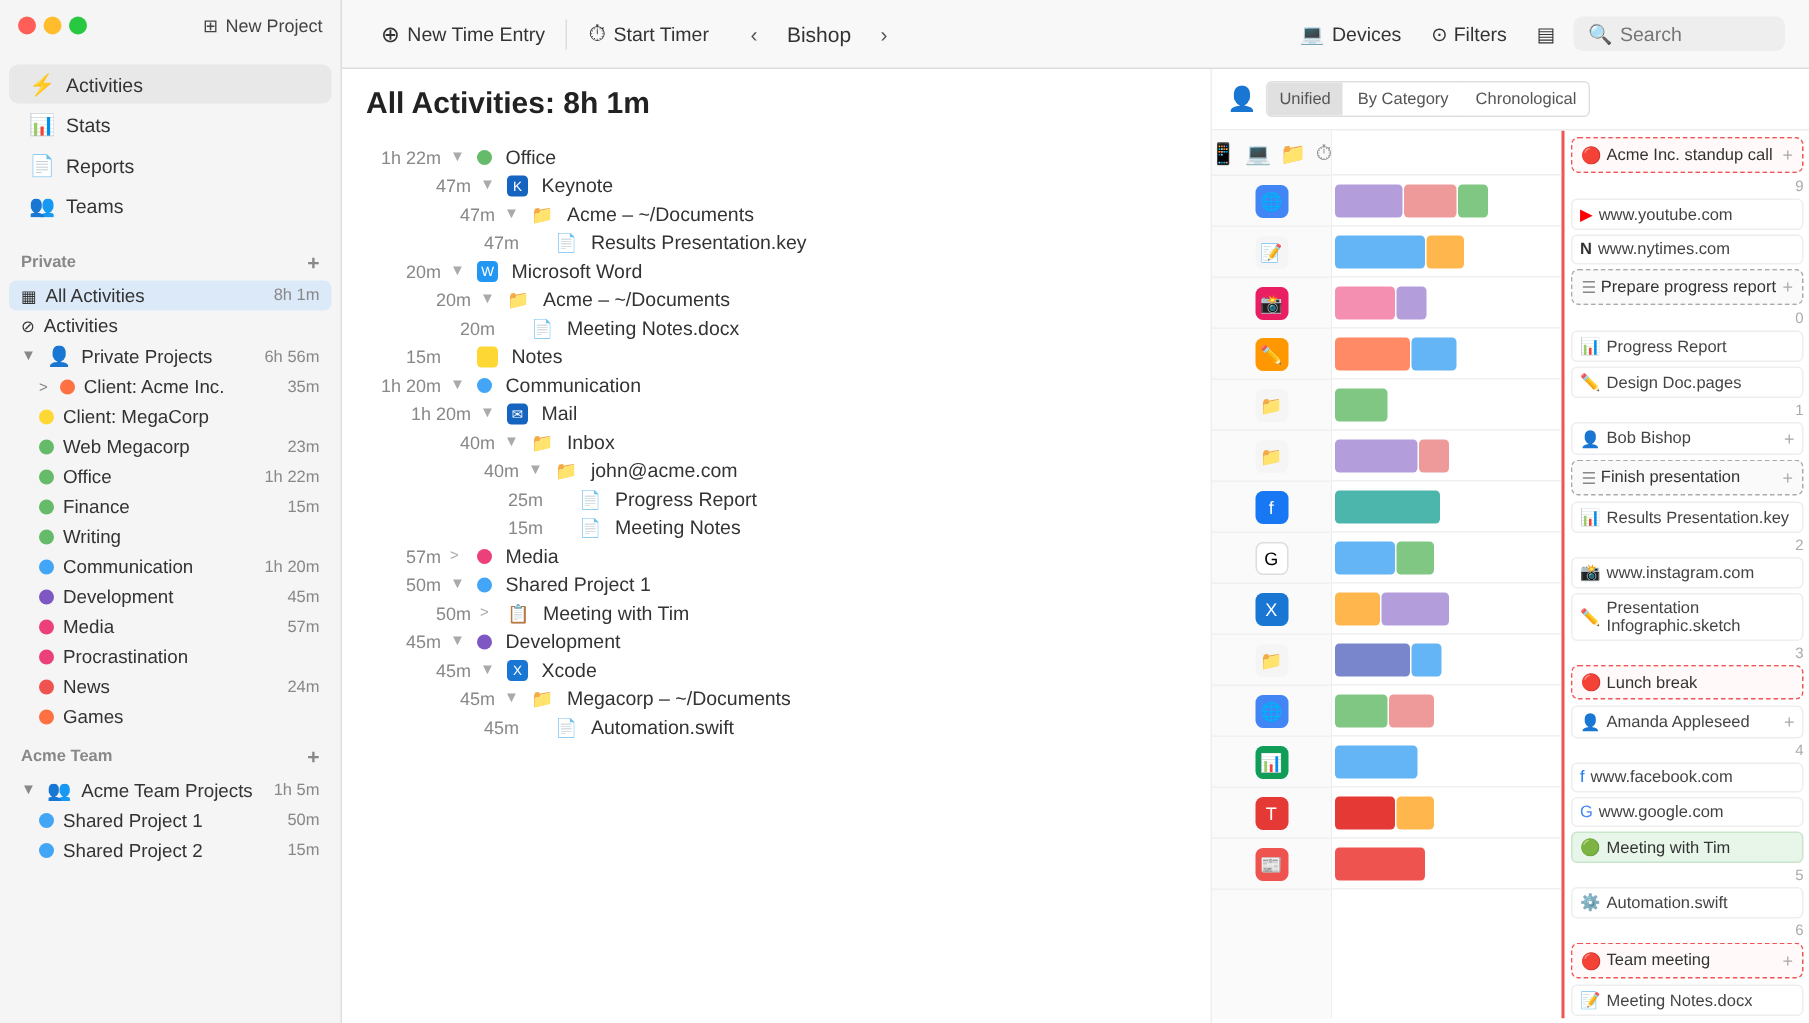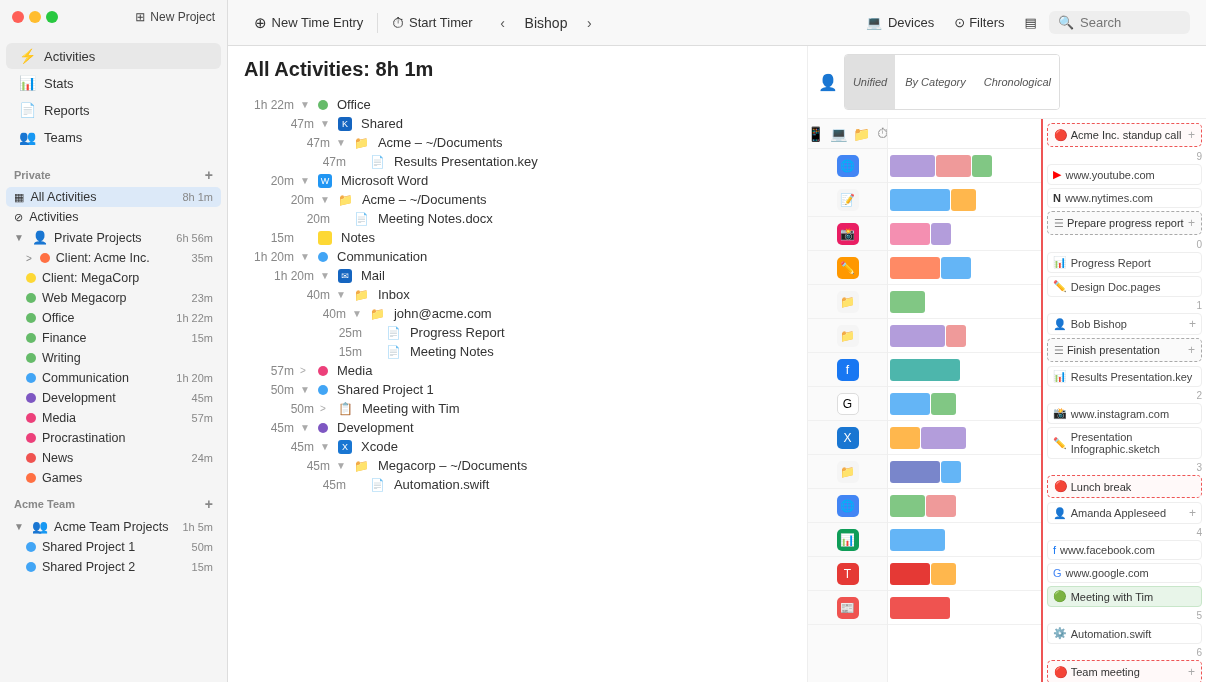--- a/index.html
+++ b/index.html
@@ -58,21 +58,21 @@
     .indent-3 { padding-left: 52px; }
     .indent-4 { padding-left: 68px; }
 
     
     .timeline-area { flex: 1; overflow: hidden; display: flex; flex-direction: column; }
     .timeline-header { display: flex; align-items: center; padding: 8px 10px; border-bottom: 1px solid #eee; gap: 6px; flex-shrink: 0; }
 
     .filters-btn { display: flex; align-items: center; gap: 4px; }
 
     .view-toggle { display: flex; gap: 2px; border: 1px solid #ddd; border-radius: 4px; overflow: hidden; }
-    .view-toggle-btn { padding: 21px 8px; font-size: 11px; cursor: pointer; background: #fff; border: none; color: #555; font-style: italic; }
+    .view-toggle-btn { padding: 5px 8px; font-size: 11px; cursor: pointer; background: #fff; border: none; color: #555; }
     .view-toggle-btn.active { background: #e0e0e0; }
   </style>
 </head>
 <body>
 
 <div class="sidebar">
   <div class="sidebar-header">
     <div class="traffic-lights">
       <div class="tl tl-red"></div>
       <div class="tl tl-yellow"></div>
@@ -249,21 +249,21 @@
       <div class="act-row">
         <span class="act-time">1h 22m</span>
         <span class="act-expand">▼</span>
         <span style="display:inline-block;width:10px;height:10px;border-radius:50%;background:#66bb6a;margin-right:3px;"></span>
         <span class="act-name">Office</span>
       </div>
       <div class="act-row indent-1">
         <span class="act-time">47m</span>
         <span class="act-expand">▼</span>
         <span style="display:inline-block;width:14px;height:14px;border-radius:3px;background:#1565c0;margin-right:3px;font-size:9px;text-align:center;line-height:14px;color:#fff;">K</span>
-        <span class="act-name">Shared</span>
+        <span class="act-name">Keynote</span>
       </div>
       <div class="act-row indent-2">
         <span class="act-time">47m</span>
         <span class="act-expand">▼</span>
         <span style="font-size:12px;margin-right:3px;">📁</span>
         <span class="act-name">Acme – ~/Documents</span>
       </div>
       <div class="act-row indent-3">
         <span class="act-time">47m</span>
         <span class="act-expand"></span>

